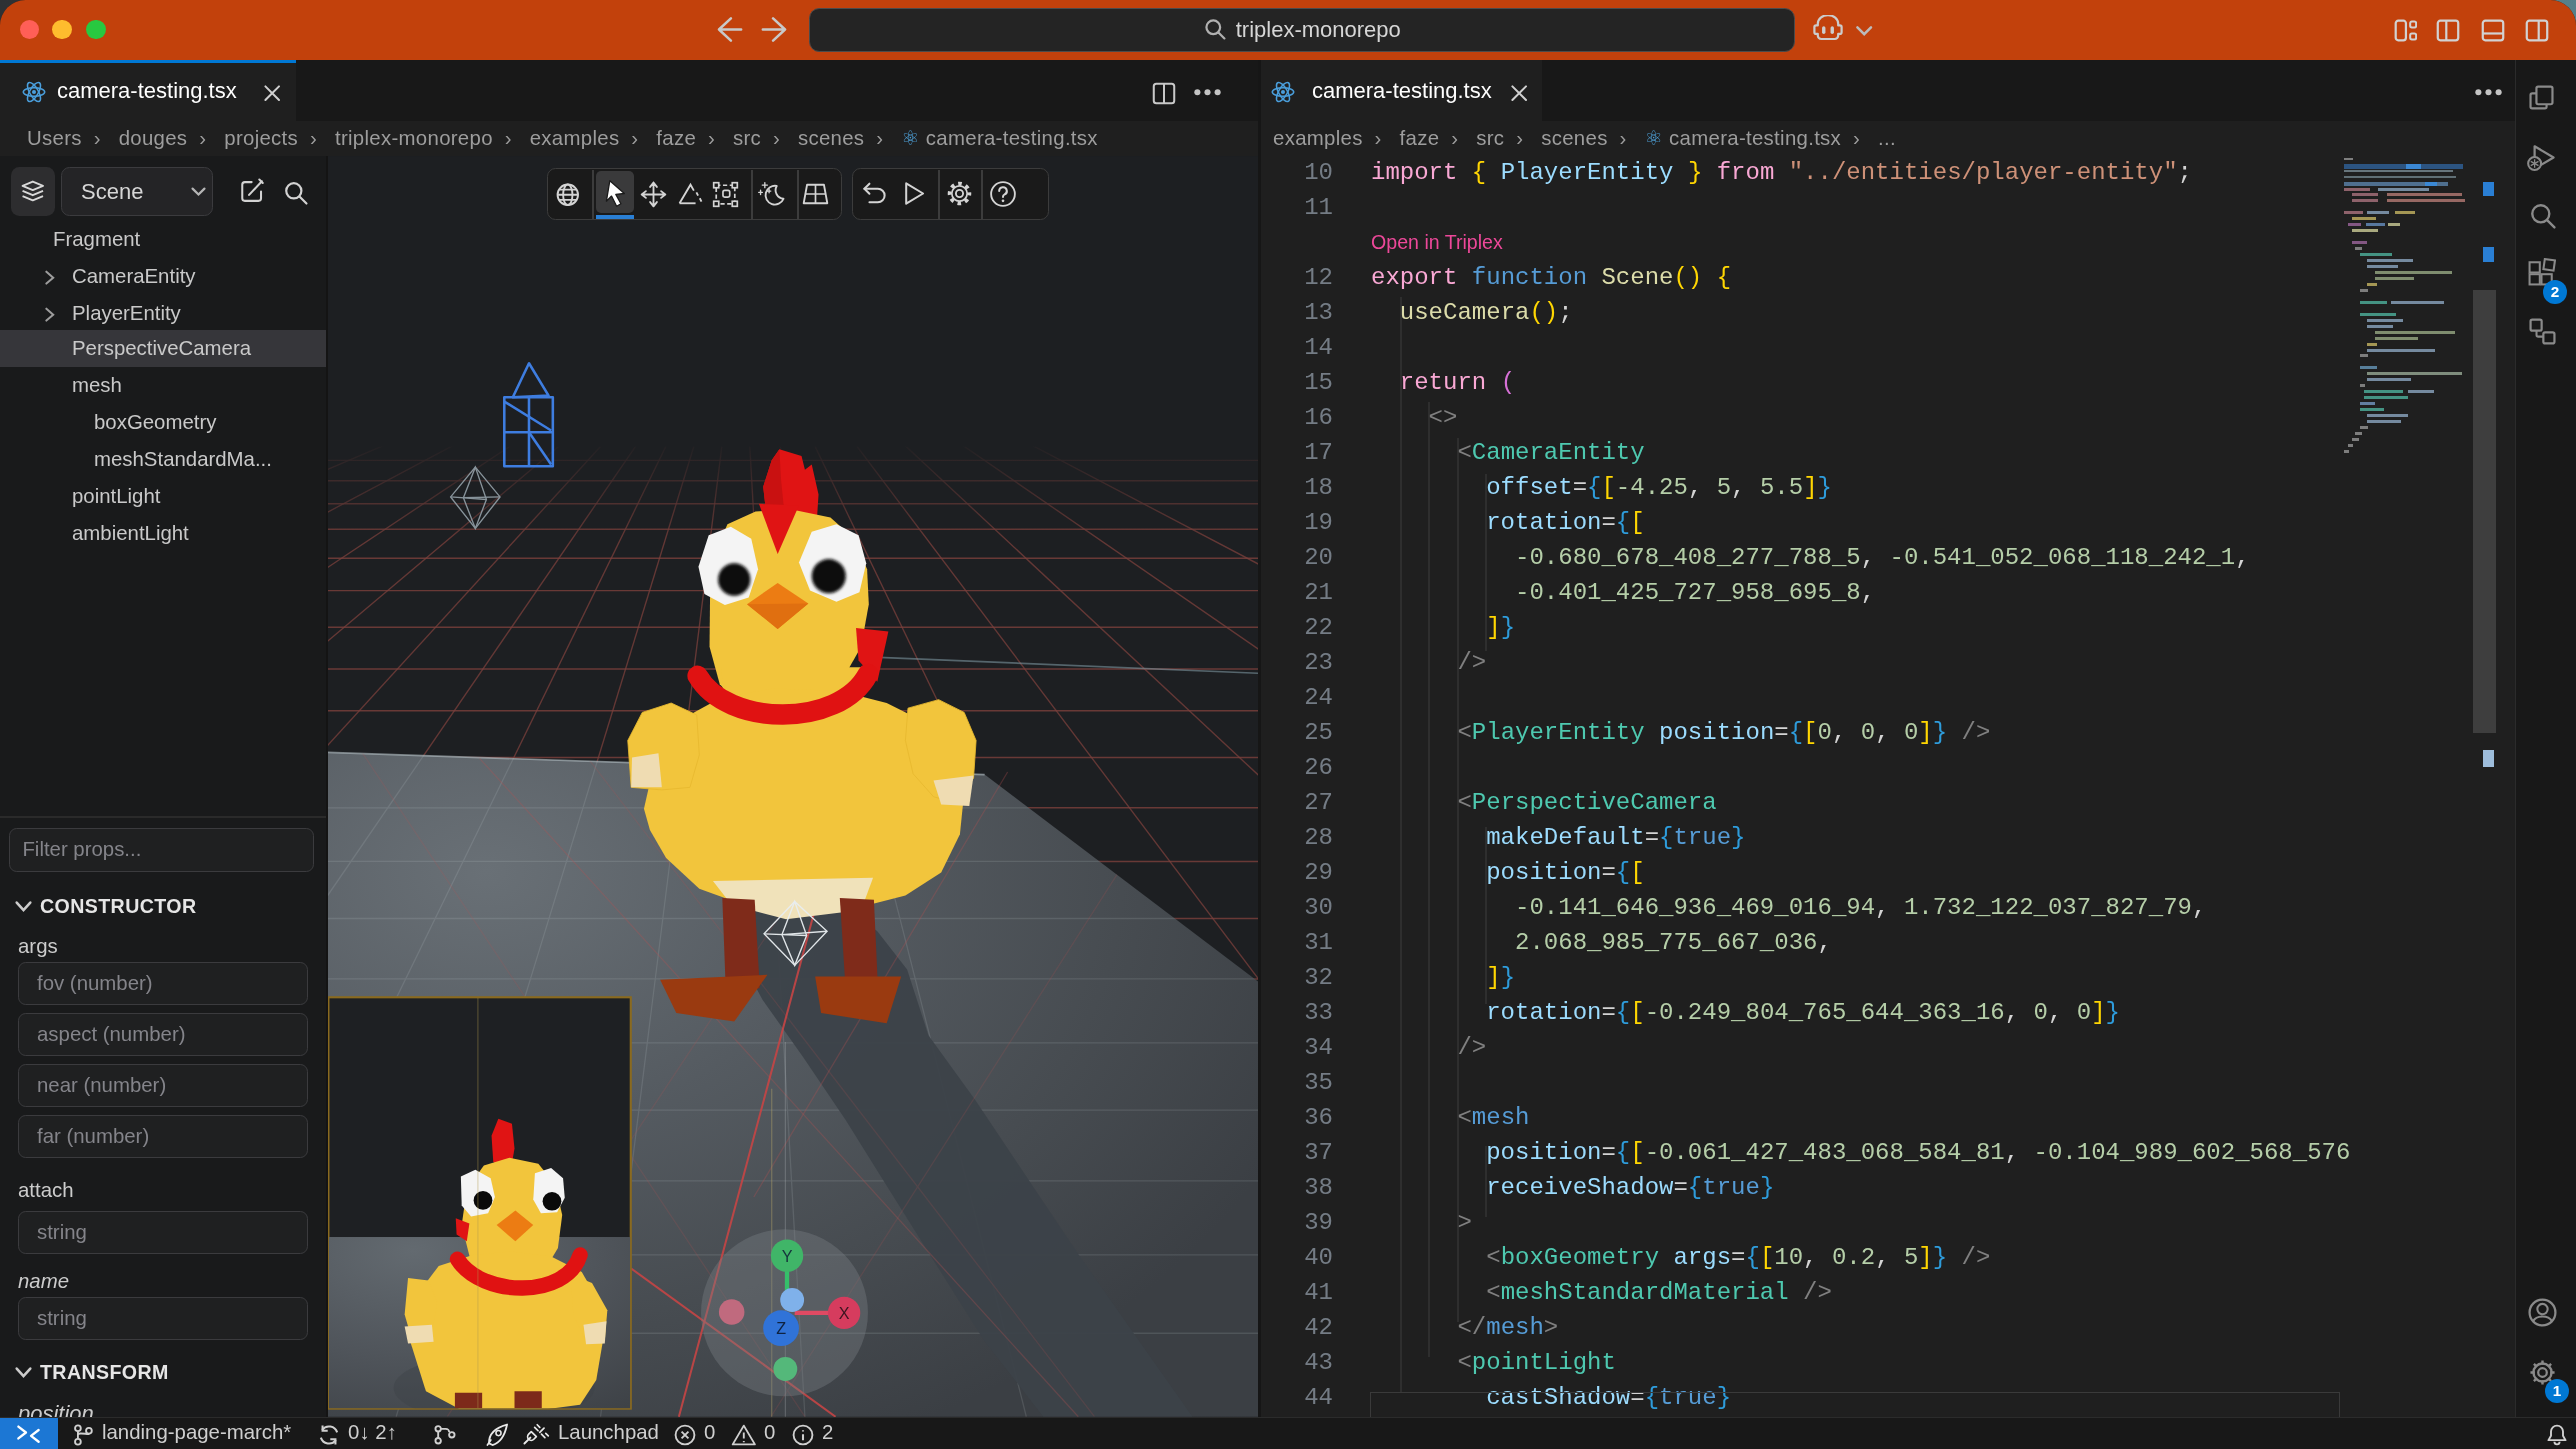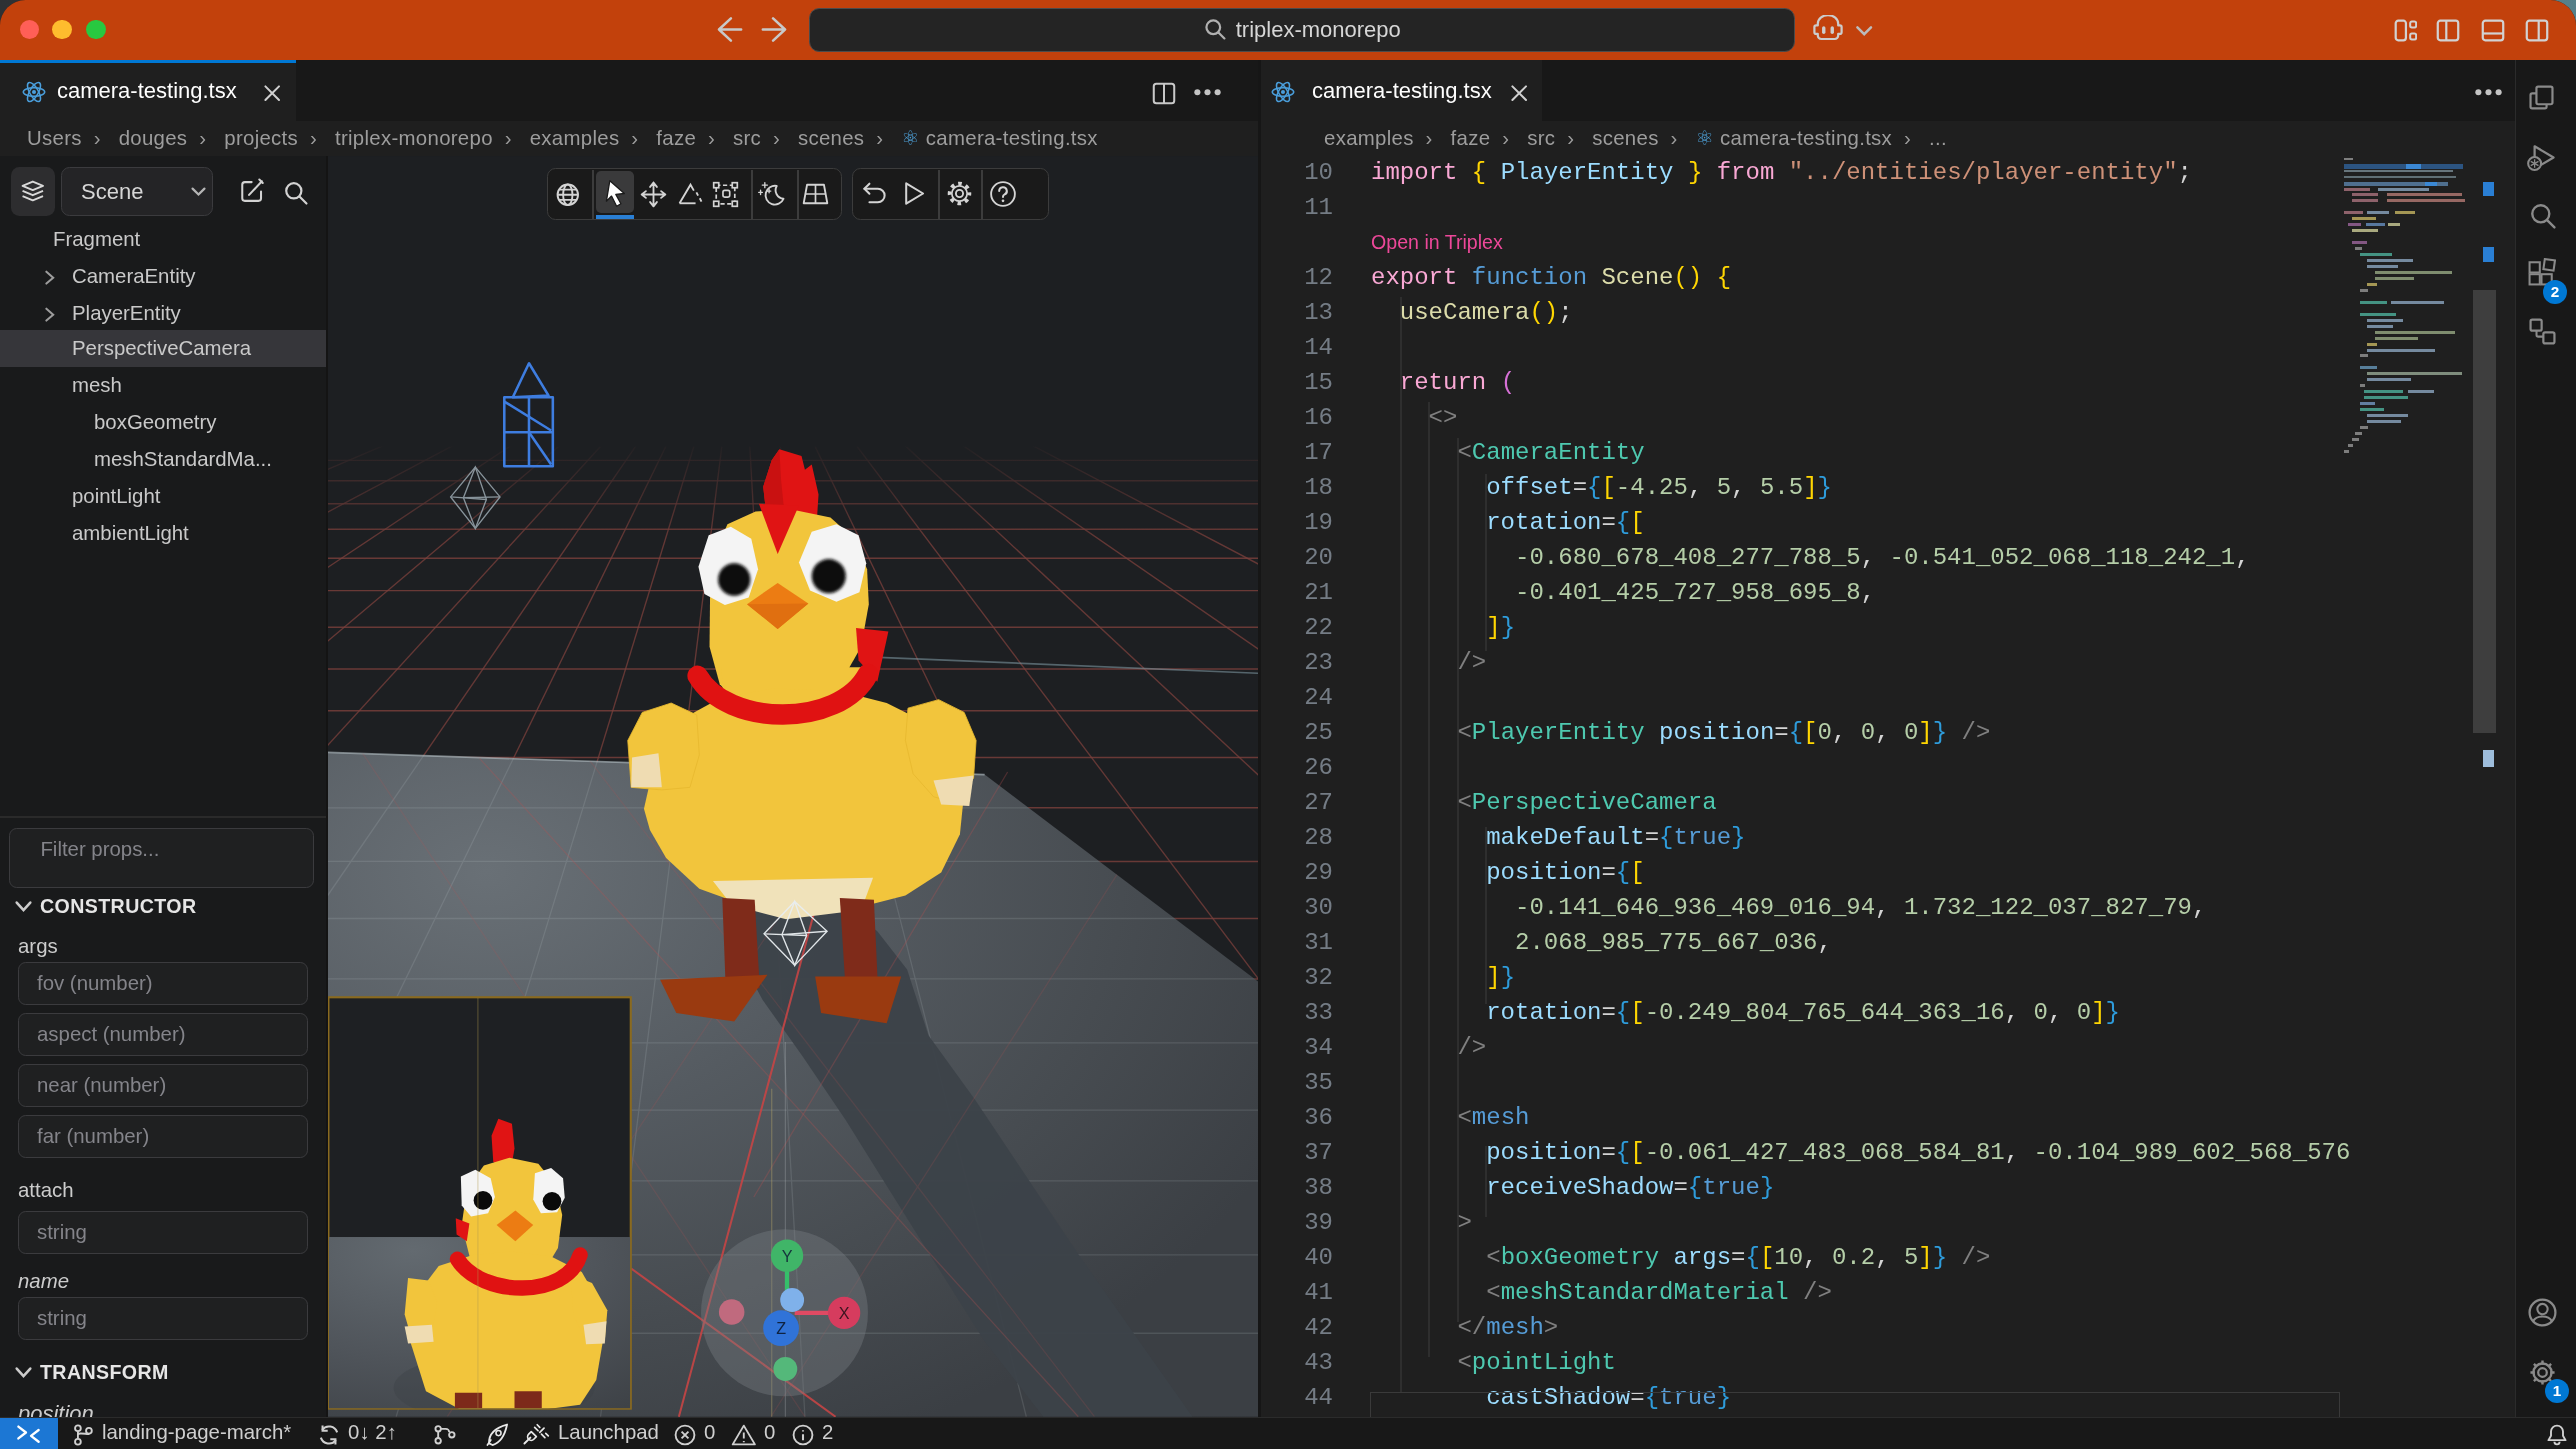--- a/index.html
+++ b/index.html
@@ -140,21 +140,21 @@
       </svg>
     <svg class="abs" style="left:2475px;top:28px" width="27" height="8.5" viewBox="0 0 32 10">
         <circle cx="4" cy="5" r="3.6" fill="#c4c4c4"></circle>
         <circle cx="16" cy="5" r="3.6" fill="#c4c4c4"></circle>
         <circle cx="28" cy="5" r="3.6" fill="#c4c4c4"></circle>
       </svg>
   </div>
 
   <div id="crumbrow">
     <div class="crumb" style="left:27px">Users &nbsp;›&nbsp;&nbsp; douges &nbsp;›&nbsp;&nbsp; projects &nbsp;›&nbsp;&nbsp; triplex-monorepo &nbsp;›&nbsp;&nbsp; examples &nbsp;›&nbsp;&nbsp; faze &nbsp;›&nbsp;&nbsp; src &nbsp;›&nbsp;&nbsp; scenes &nbsp;›&nbsp;&nbsp; <span style="color:#4d9fd6">⚛</span> camera-testing.tsx</div>
-    <div class="crumb" style="left:1324px">examples &nbsp;›&nbsp;&nbsp; faze &nbsp;›&nbsp;&nbsp; src &nbsp;›&nbsp;&nbsp; scenes &nbsp;›&nbsp;&nbsp; <span style="color:#4d9fd6">⚛</span> camera-testing.tsx &nbsp;›&nbsp;&nbsp; ...</div>
+    <div class="crumb" style="left:1273px">examples &nbsp;›&nbsp;&nbsp; faze &nbsp;›&nbsp;&nbsp; src &nbsp;›&nbsp;&nbsp; scenes &nbsp;›&nbsp;&nbsp; <span style="color:#4d9fd6">⚛</span> camera-testing.tsx &nbsp;›&nbsp;&nbsp; ...</div>
   </div>
 
   <div id="lpanel">
 
     <div class="abs" style="left:11px;top:11px;width:44px;height:49px;background:#2d2d2f;border-radius:8.5px"></div>
     <svg class="abs" style="left:20.4px;top:23px" width="25.6" height="25.6" viewBox="0 0 30 30">
       <path d="M3 8 L15 3 L27 8 L15 13 Z" stroke="#d8d8d8" stroke-width="2.2" fill="none" stroke-linejoin="round"></path>
       <path d="M3 14 L15 19 L27 14" stroke="#d8d8d8" stroke-width="2.2" fill="none" stroke-linejoin="round"></path>
       <path d="M3 20 L15 25 L27 20" stroke="#d8d8d8" stroke-width="2.2" fill="none" stroke-linejoin="round"></path>
     </svg>
@@ -183,21 +183,21 @@
     <div class="treerow" style="left:72px;top:359px">ambientLight</div>
     <svg class="abs" style="left:43px;top:114px" width="13.6" height="15.3" viewBox="0 0 16 18">
         <path d="M4 2 L12 9 L4 16" stroke="#9d9d9d" stroke-width="2.4" fill="none" stroke-linecap="round"></path>
       </svg>
     <svg class="abs" style="left:43px;top:151px" width="13.6" height="15.3" viewBox="0 0 16 18">
         <path d="M4 2 L12 9 L4 16" stroke="#9d9d9d" stroke-width="2.4" fill="none" stroke-linecap="round"></path>
       </svg>
 
     <div class="abs" style="left:0;top:660px;width:328px;height:1.7px;background:#2a2a2a"></div>
 
-    <div class="inputbox" style="left:9.4px;top:672px;width:305px;height:60px;line-height:41px;padding-left:30px">Filter props...</div>
+    <div class="inputbox" style="left:9.4px;top:672px;width:305px;height:44px;line-height:41px;padding-left:12px">Filter props...</div>
     <svg class="abs" style="left:13.6px;top:744px" width="19" height="13.6" viewBox="0 0 22 16">
         <path d="M3 3 L11 12 L19 3" stroke="#cccccc" stroke-width="3" fill="none" stroke-linecap="round"></path>
       </svg>
     <div class="plabel" style="left:40px;top:739px;font-weight:bold;font-size:19.6px;letter-spacing:0.4px;color:#e6e6e6">CONSTRUCTOR</div>
     <div class="plabel" style="left:18px;top:779px">args</div>
     <div class="inputbox" style="left:18px;top:806px;width:290px;height:43px;line-height:40px;padding-left:18px">fov (number)</div>
     <div class="inputbox" style="left:18px;top:857px;width:290px;height:43px;line-height:40px;padding-left:18px">aspect (number)</div>
     <div class="inputbox" style="left:18px;top:908px;width:290px;height:43px;line-height:40px;padding-left:18px">near (number)</div>
     <div class="inputbox" style="left:18px;top:959px;width:290px;height:43px;line-height:40px;padding-left:18px">far (number)</div>
     <div class="plabel" style="left:18px;top:1023px">attach</div>

